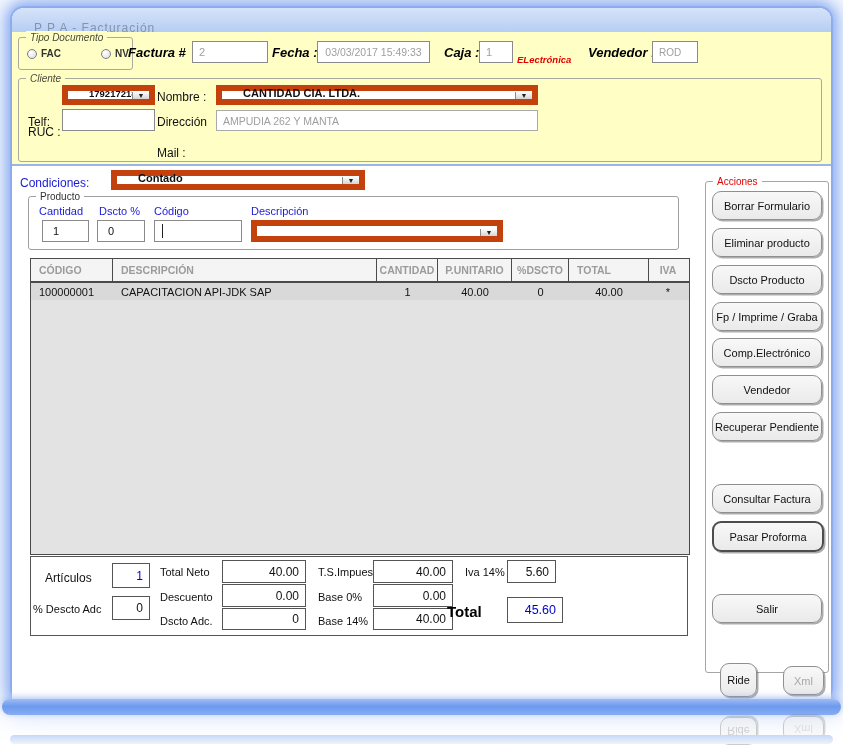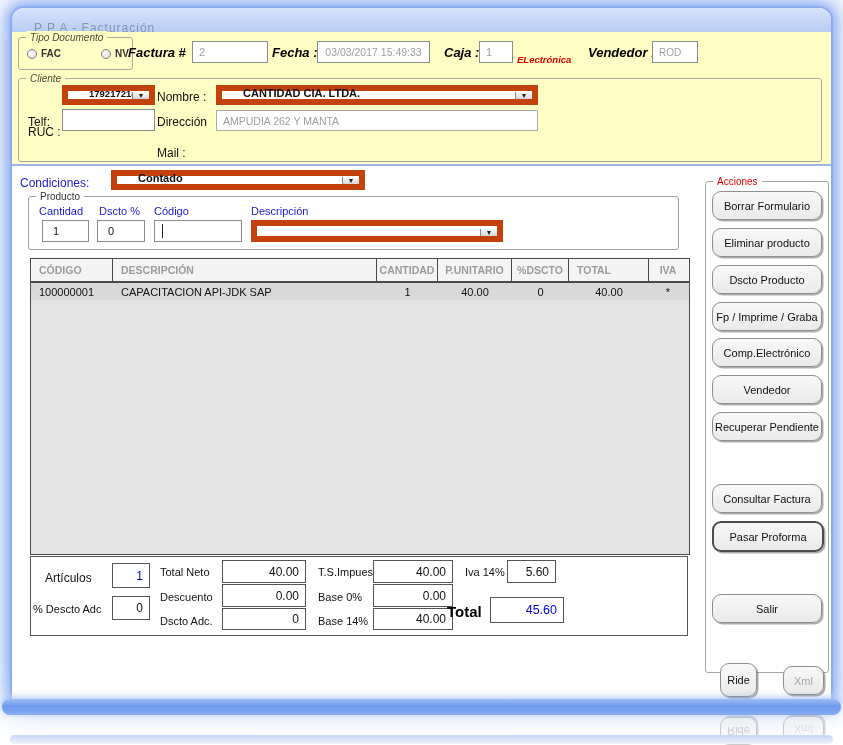--- a/index.html
+++ b/index.html
@@ -220,21 +220,21 @@
   <span class="lbl-s" style="left:318px;top:591px;">Base 0%</span>
   <div class="tot-tb" style="left:373px;top:584px;width:80px;height:23px;">0.00</div>
 
   <span class="lbl-s" style="left:318px;top:615px;">Base 14%</span>
   <div class="tot-tb" style="left:373px;top:608px;width:80px;height:22px;">40.00</div>
 
   <span class="lbl-s" style="left:465px;top:566px;">Iva 14%</span>
   <div class="tot-tb" style="left:507px;top:560px;width:49px;height:23px;">5.60</div>
 
   <span class="total-big" style="left:447px;top:603px;">Total</span>
-  <div class="tot-tb" style="left:490px;top:597px;width:74px;height:26px;color:#0000cd;font-size:12.5px;">45.60</div>
+  <div class="tot-tb" style="left:507px;top:597px;width:56px;height:26px;color:#0000cd;font-size:12.5px;">45.60</div>
 
   <div class="gbox" style="left:705px;top:181px;width:122px;height:490px;border-color:#a5a5a5;">
     <span class="legend leg-red">Acciones</span>
   </div>
 
   <div class="btn" style="top:191px;">Borrar Formulario</div>
   <div class="btn" style="top:228px;">Eliminar producto</div>
   <div class="btn" style="top:265px;">Dscto Producto</div>
   <div class="btn" style="top:302px;">Fp / Imprime / Graba</div>
   <div class="btn" style="top:338px;">Comp.Electrónico</div>

